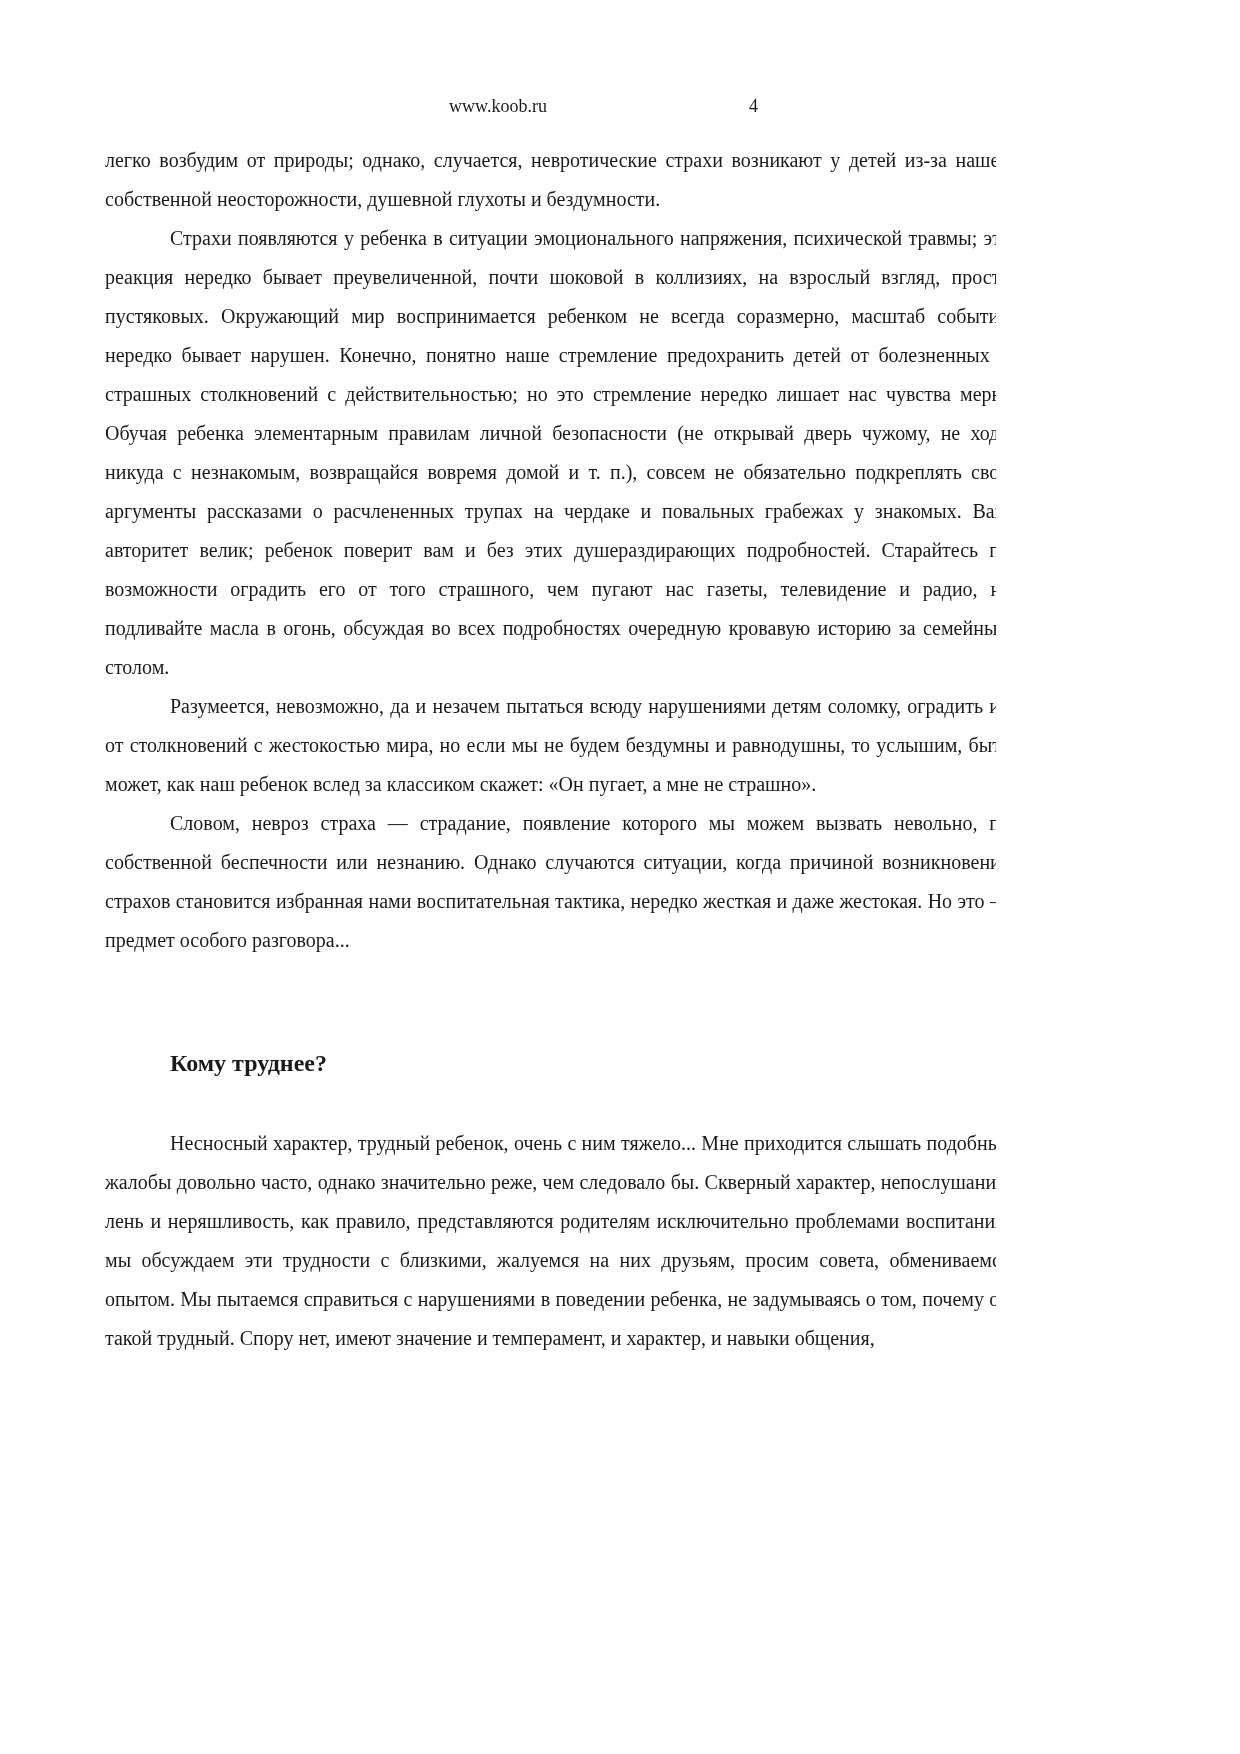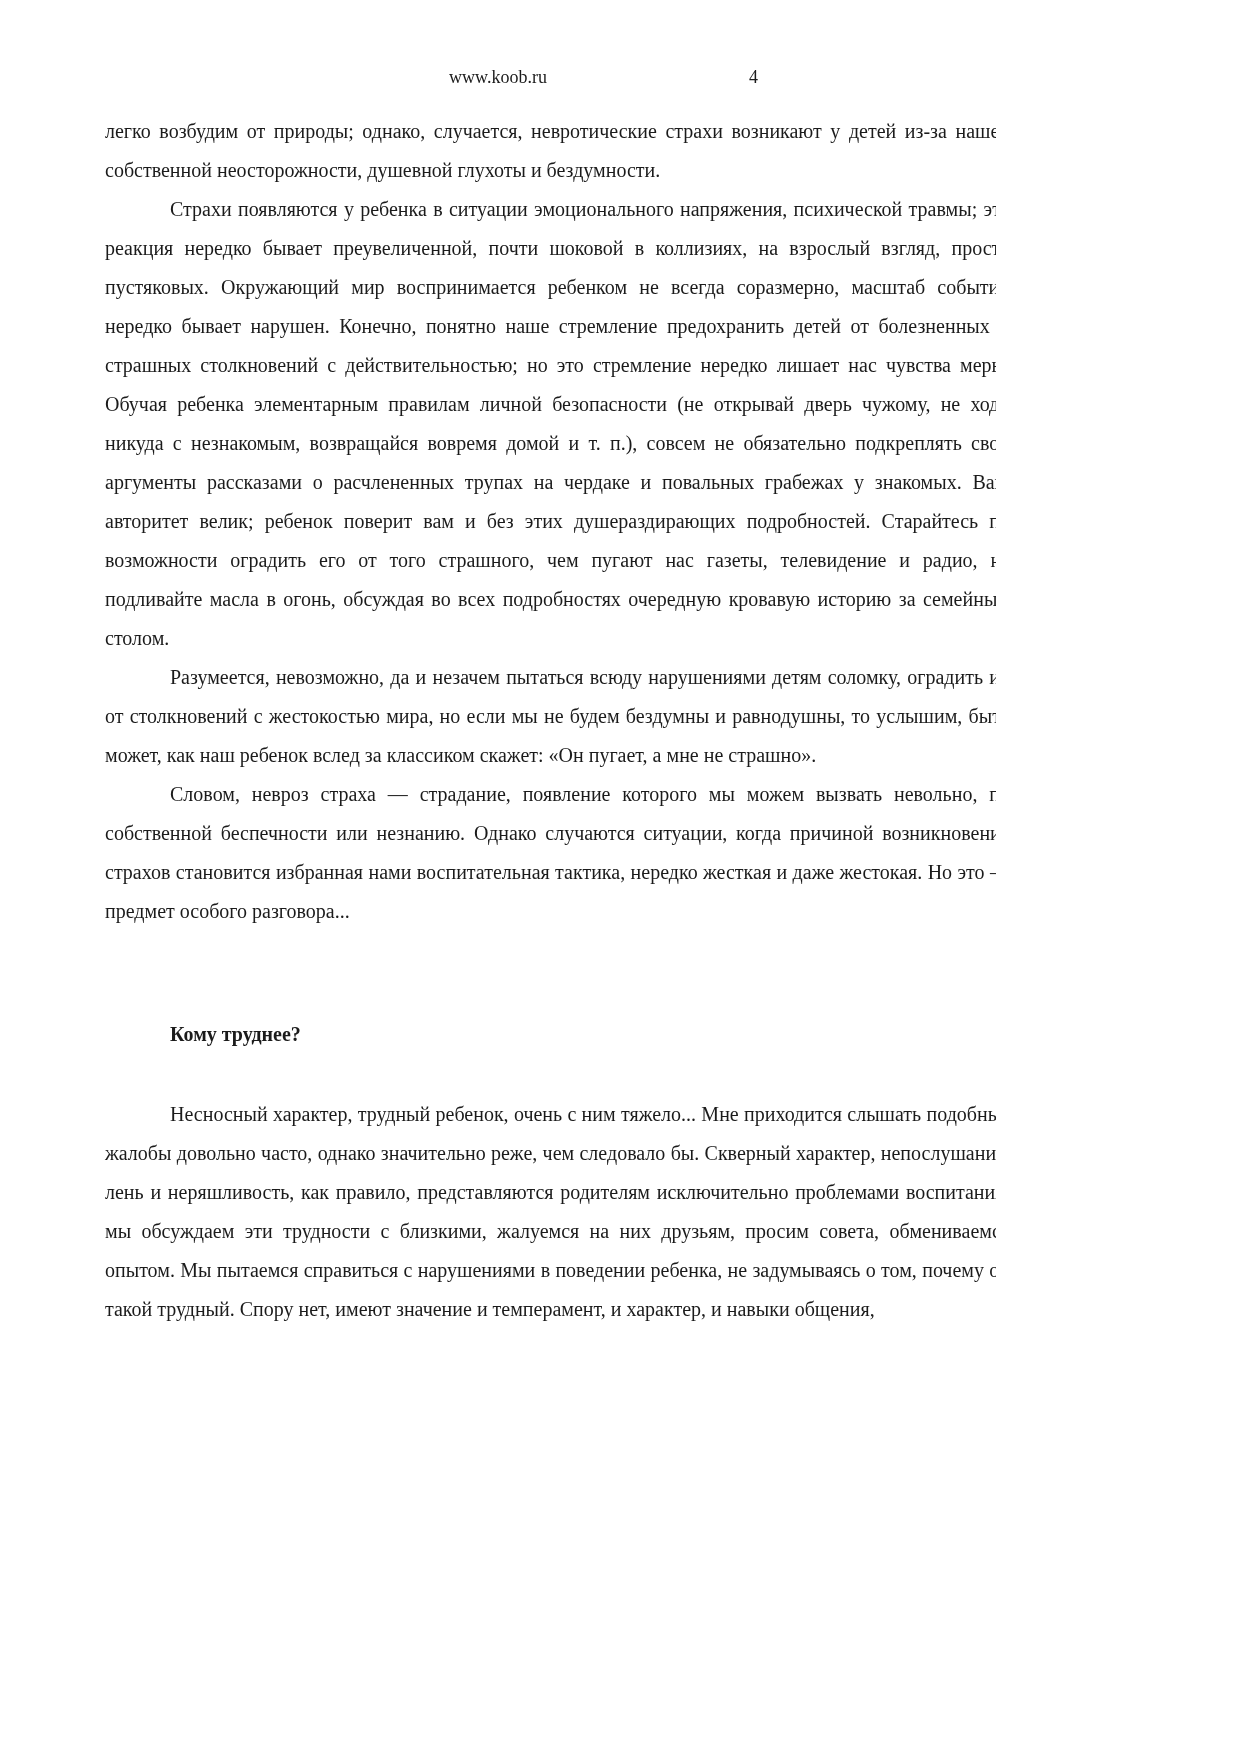--- a/index.html
+++ b/index.html
@@ -9,21 +9,21 @@
   }
   .page {
     position: relative;
     width: 996px;
     height: 1754px;
     background: #ffffff;
     font-family: "Liberation Serif", "DejaVu Serif", serif;
     color: #1b1b1b;
     overflow: hidden;
     box-sizing: border-box;
-    padding-top: 64px;
+    padding-top: 93px;
   }
   .header {
     position: relative;
     height: 26px;
     font-size: 18px;
     line-height: 26px;
   }
   .site {
     position: absolute;
     left: 0;
@@ -47,21 +47,21 @@
     text-align: justify;
     text-indent: 65px;
   }
   .content p.no-indent {
     text-indent: 0;
   }
   .section-heading {
     margin: 0;
     margin-top: 84px;
     margin-bottom: 41px;
-    font-size: 20px;
+    font-size: 24px;
     line-height: 39px;
     font-weight: bold;
     text-indent: 65px;
     text-align: left;
   }
 </style>
 </head>
 <body>
 
 <div class="page">

